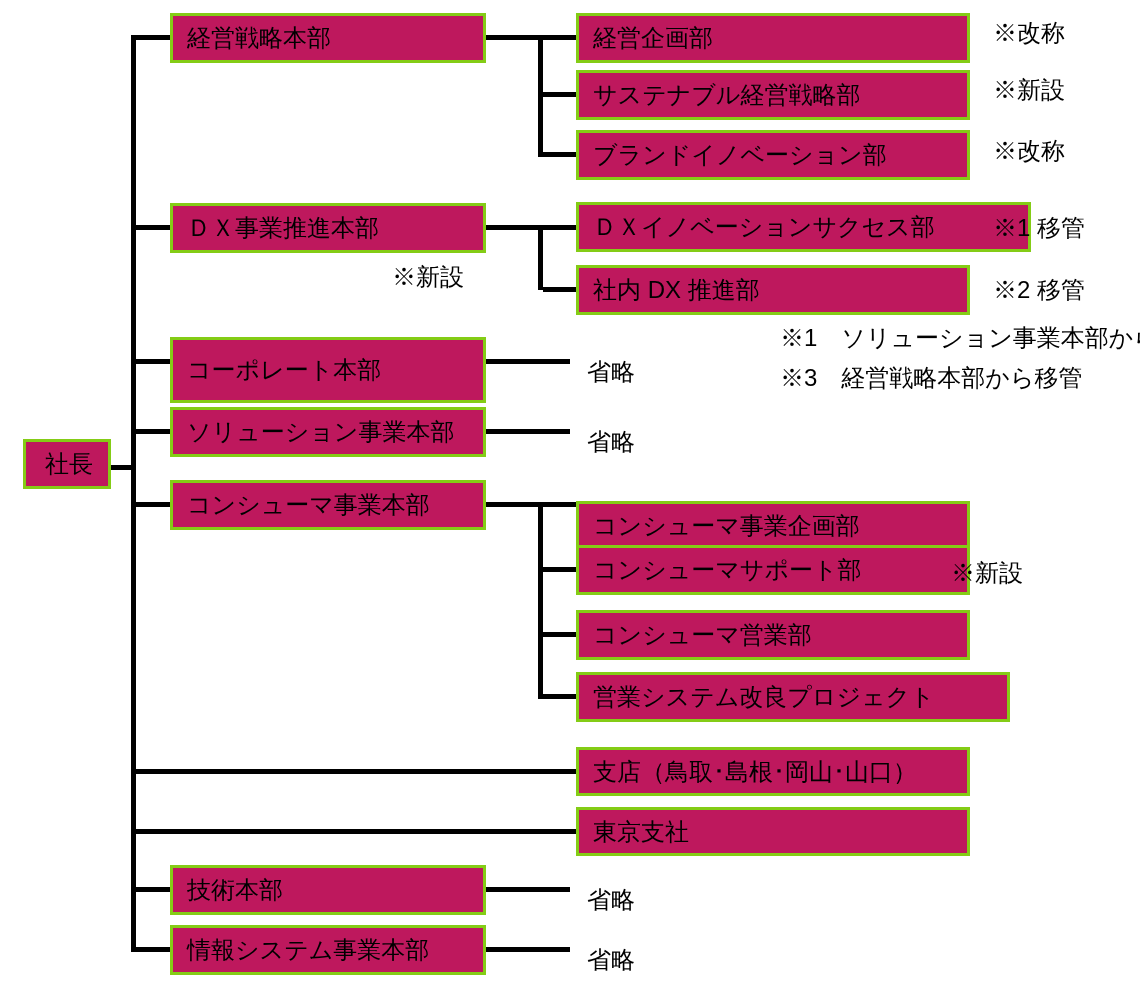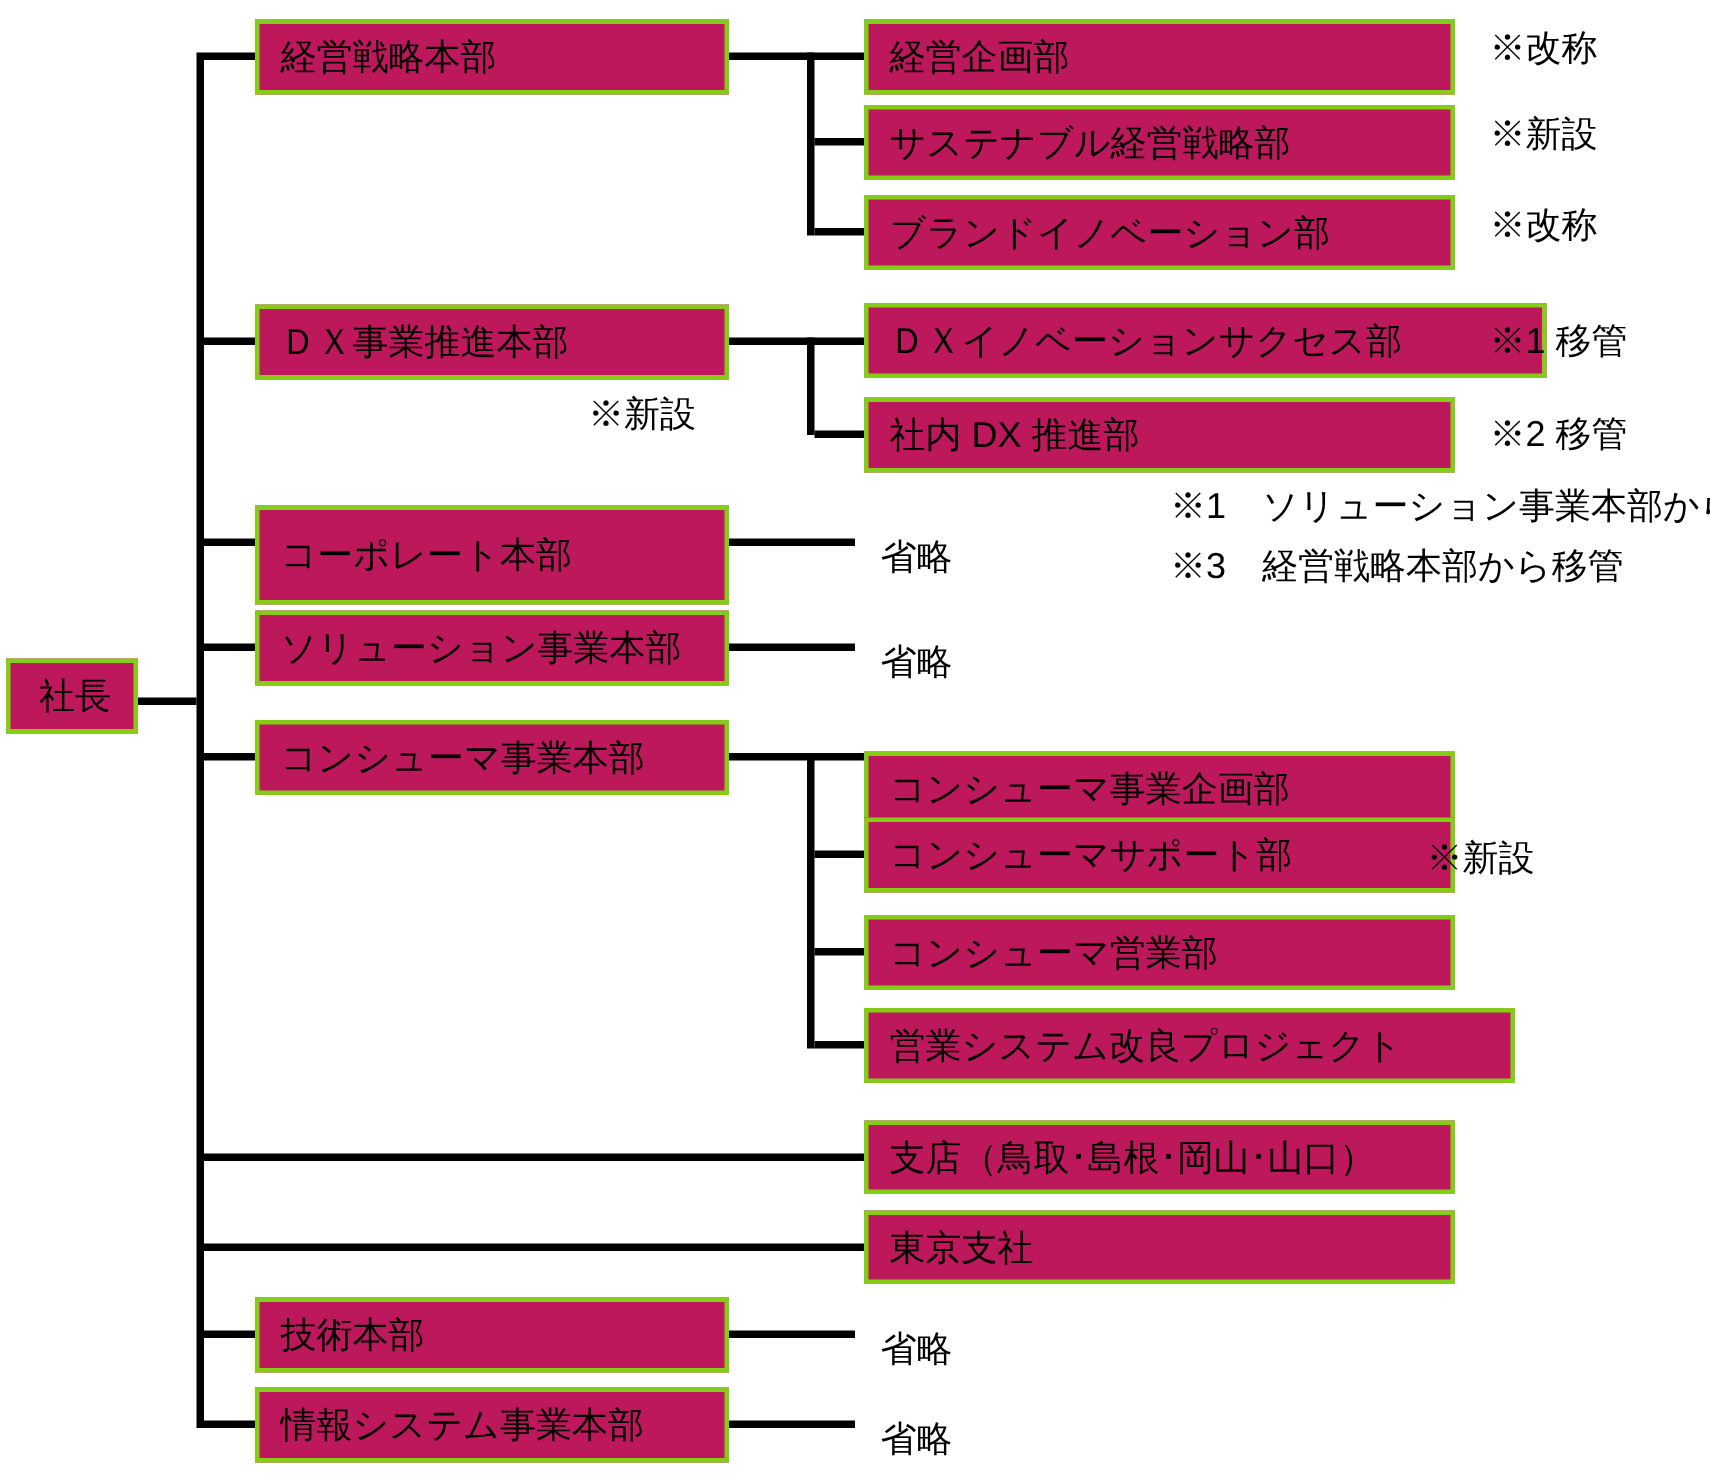--- a/index.html
+++ b/index.html
@@ -19,20 +19,21 @@
     display: flex;
     align-items: center;
     padding-left: 14px;
     font-size: 24px;
     white-space: nowrap;
     overflow: hidden;
   }
   .box.center {
     justify-content: center;
     padding-left: 4px;
+    margin-left: 19px;
   }
   .line {
     position: absolute;
     background: #000000;
   }
   .note {
     position: absolute;
     font-size: 24px;
     line-height: 1.2;
     white-space: nowrap;

